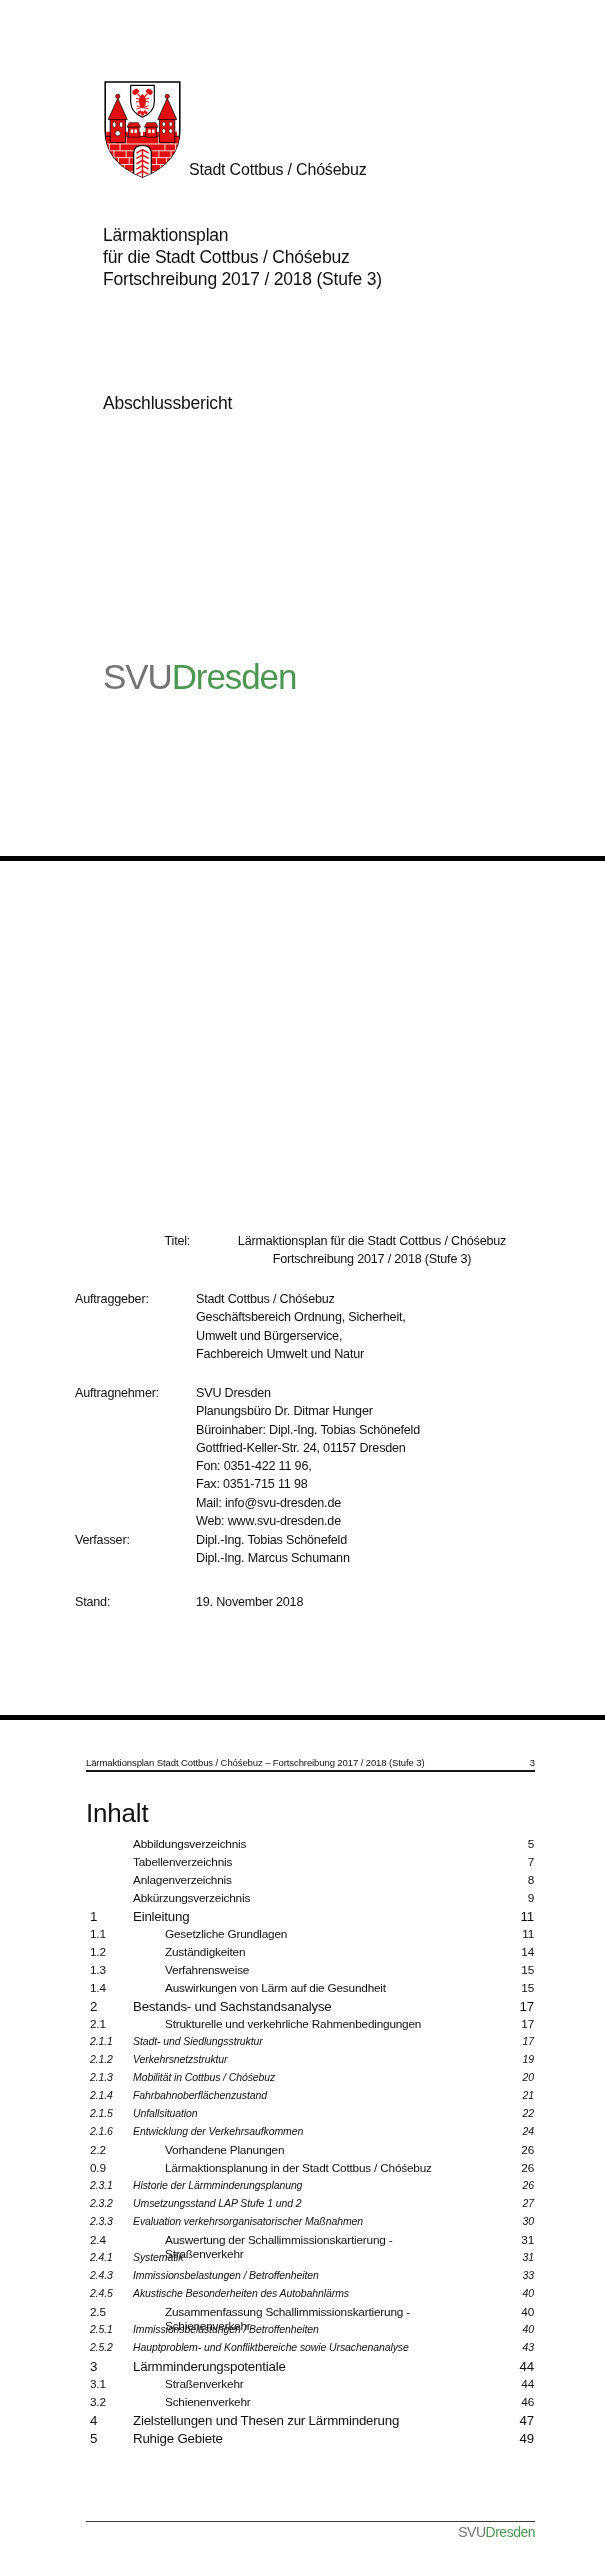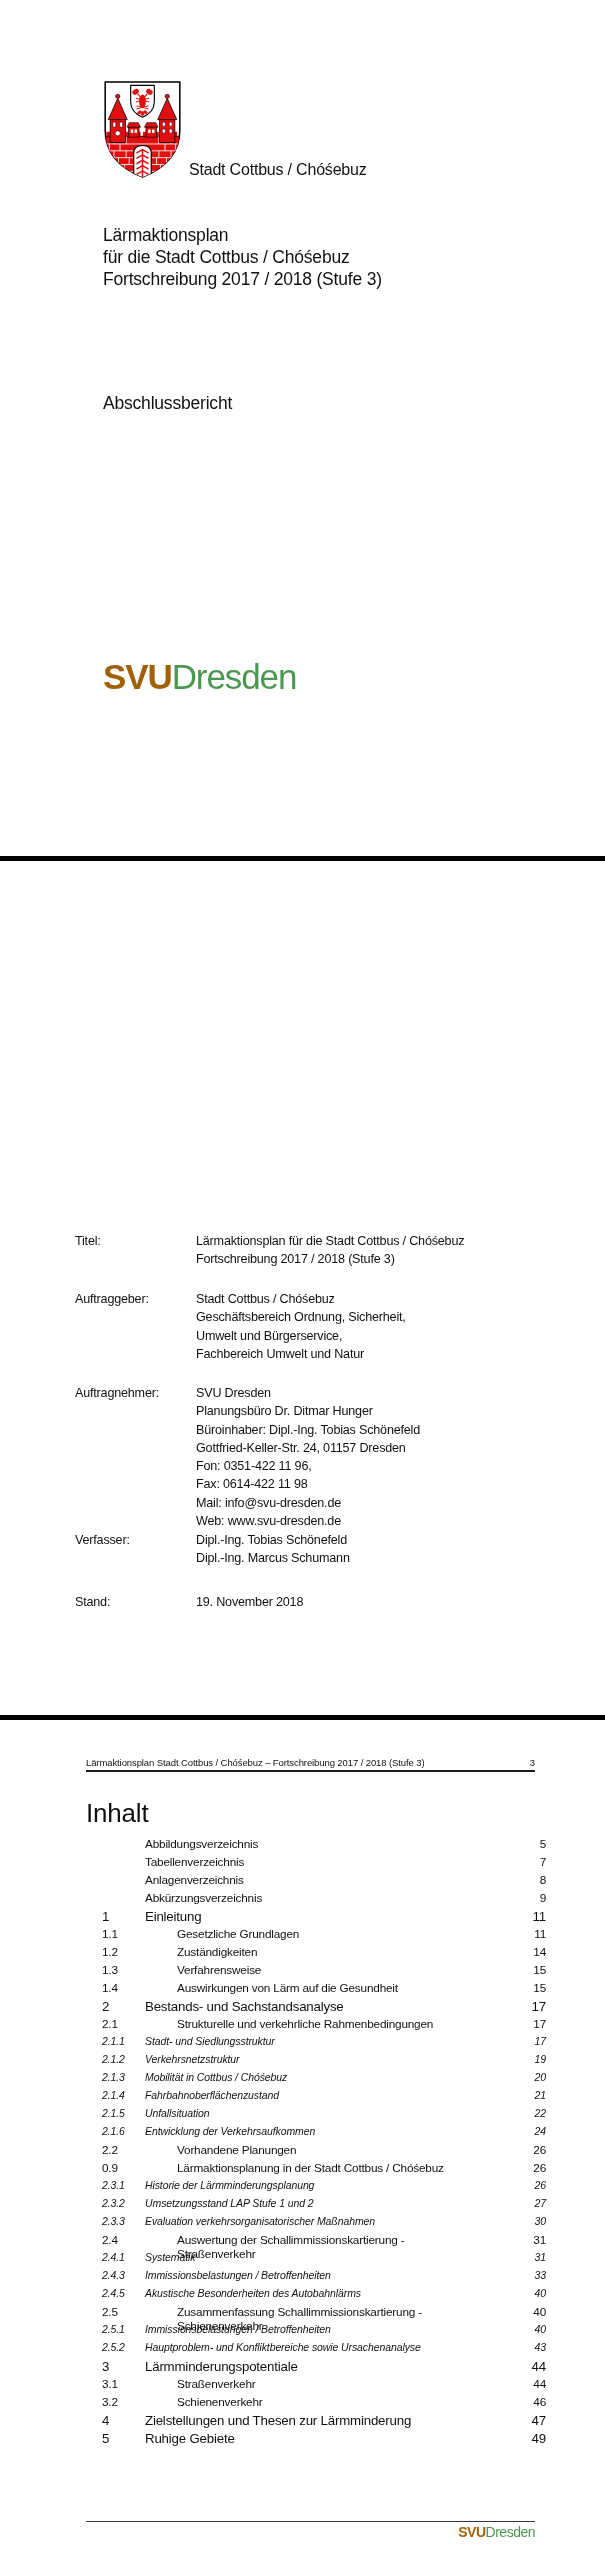--- a/index.html
+++ b/index.html
@@ -10,33 +10,33 @@
   }
   .abs{position:absolute;}
   
   .page-sep{position:absolute;left:0;width:605px;height:4.6px;background:#000;}
   
   .coat{left:103px;top:80px;width:79px;height:99px;}
   .org-name{left:189px;top:161px;font-size:16px;letter-spacing:-0.2px;text-align:center;}
   .title-main{left:103px;top:224px;font-size:17.5px;line-height:22px;white-space:pre-line;letter-spacing:-0.2px;}
   .subtitle{left:103px;top:393px;font-size:17.5px;letter-spacing:-0.2px;}
   .logo-big{left:103px;top:659px;font-size:35px;letter-spacing:-1.1px;line-height:35px;}
-  .logo-bold{font-weight:700;color:#a16207;}
+  .logo-bold{font-weight:400;color:#737373;}
   .logo-light{font-weight:400;color:#3c8f42;opacity:.92;}
   
   .p2row{position:absolute;left:75px;width:473px;font-size:12.6px;line-height:18.3px;letter-spacing:-0.2px;}
   .p2-label{display:inline-block;width:121px;vertical-align:top;}
   .p2-value{display:inline-block;vertical-align:top;white-space:pre-line;}
-  .p2r1{top:1232px;} .p2r2{top:1290px;} .p2r3{top:1384px;} .p2r4{top:1531px;} .p2r5{top:1593px;}
+  .p2r1{top:1232px;text-align:center;} .p2r2{top:1290px;} .p2r3{top:1384px;} .p2r4{top:1531px;} .p2r5{top:1593px;}
   
   .p3-header{left:86px;top:1757px;width:449px;display:flex;justify-content:space-between;
              font-size:9.5px;letter-spacing:-0.1px;}
   .p3-rule{left:86px;top:1770px;width:449px;height:1.5px;background:#1a1a1a;}
   .inhalt{left:86px;top:1798px;font-size:26px;letter-spacing:-0.2px;}
-  .toc{left:90px;top:1837px;width:444px;margin-left:12px;}
+  .toc{left:90px;top:1837px;width:444px;}
   .toc-row{display:flex;align-items:baseline;height:18px;}
   .toc-num{width:43px;flex:0 0 43px;}
   .toc-title{flex:1 1 auto;padding-right:6.1px;}
   .toc-page{flex:0 0 26px;text-align:right;}
   .lvl0{font-size:11.8px;letter-spacing:-0.2px;}
   .lvl1{font-size:13.3px;letter-spacing:-0.2px;}
   .lvl2{font-size:11.8px;letter-spacing:-0.2px;gap:32px;}
   .lvl3{font-size:10.5px;font-style:italic;letter-spacing:-0.1px;}
   .p3-footer-rule{left:86px;top:2521px;width:449px;height:1.1px;background:#3a3a3a;}
   .logo-small{left:86px;top:2524px;width:449px;text-align:right;font-size:14px;letter-spacing:-0.5px;}
@@ -182,21 +182,21 @@
 Geschäftsbereich Ordnung, Sicherheit,
 Umwelt und Bürgerservice,
 Fachbereich Umwelt und Natur</span>
   </div>
   <div class="p2row p2r3">
     <span class="p2-label">Auftragnehmer:</span><span class="p2-value">SVU Dresden
 Planungsbüro Dr. Ditmar Hunger
 Büroinhaber: Dipl.-Ing. Tobias Schönefeld
 Gottfried-Keller-Str. 24, 01157 Dresden
 Fon: 0351-422 11 96,
-Fax: 0614-422 11 98
+Fax: 0351-715 11 98
 Mail: info@svu-dresden.de
 Web: www.svu-dresden.de</span>
   </div>
   <div class="p2row p2r4">
     <span class="p2-label">Verfasser:</span><span class="p2-value">Dipl.-Ing. Tobias Schönefeld
 Dipl.-Ing. Marcus Schumann</span>
   </div>
   <div class="p2row p2r5">
     <span class="p2-label">Stand:</span><span class="p2-value">19. November 2018</span>
   </div>

